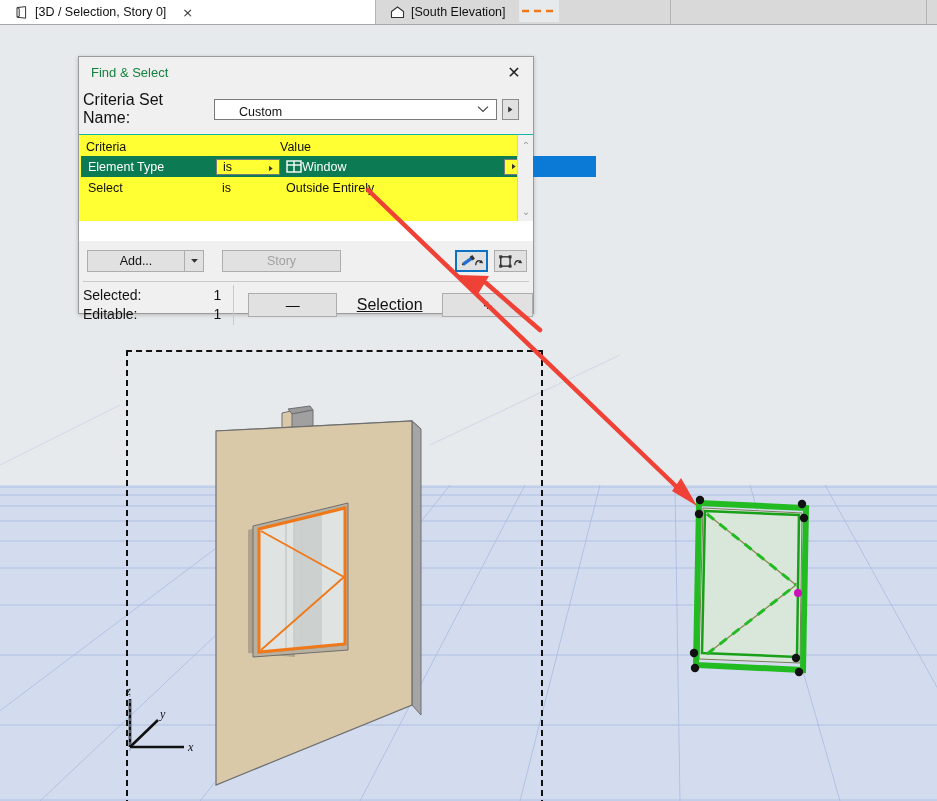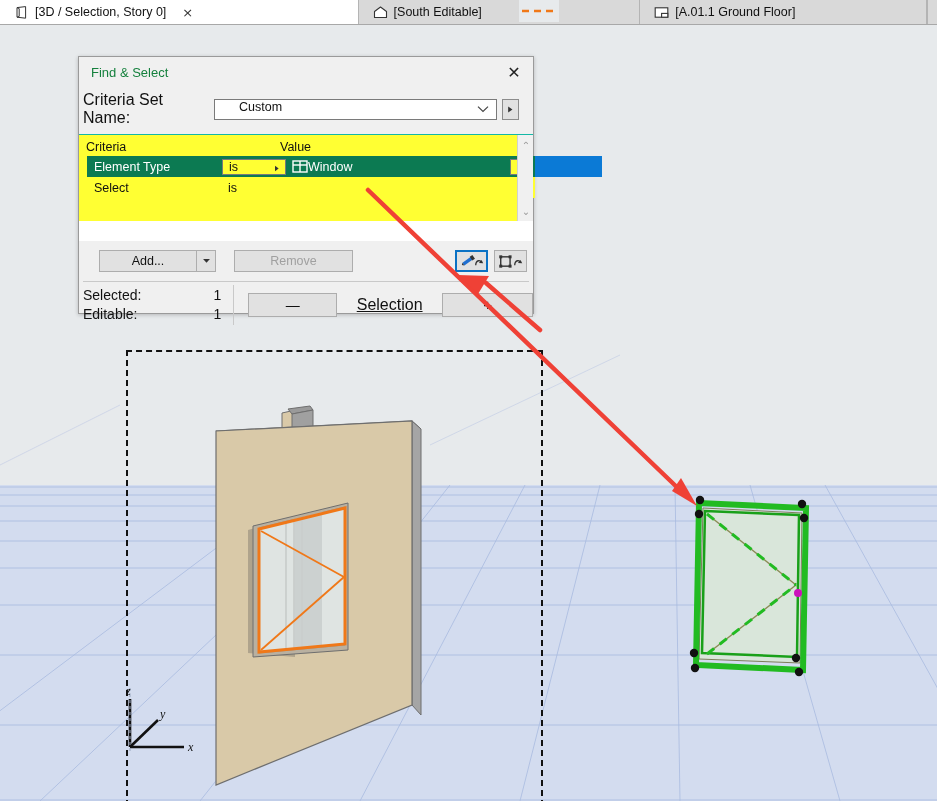--- a/index.html
+++ b/index.html
@@ -110,21 +110,21 @@
   #dlg-body { padding: 0 0 0 0; }
 
   .row-setname {
     display: flex; align-items: center;
     padding: 4px 14px 7px 4px;
   }
   .row-setname .lbl { width: 131px; padding-left: 0px; font-size: 16px; }
   .combo {
     flex: 1 1 auto; height: 21px;
     background: #ffffff; border: 1px solid #7a7a7a;
-    display: flex; align-items: flex-start; position: relative;
+    display: flex; align-items: flex-end; position: relative;
   }
   .combo .val { padding-left: 24px; font-size: 12.5px; }
   .combo .chev {
     position: absolute; right: 7px; top: 0; bottom: 0;
     display:flex; align-items:center;
   }
   .sidebtn {
     width: 17px; height: 21px; margin-left: 5px;
     background: #e1e1e1; border: 1px solid #8c8c8c;
     display: flex; align-items: center; justify-content: center;
@@ -147,21 +147,21 @@
   }
   .crit-hdr {
     position: absolute; left: 0; top: 2px; width: 448px; height: 19px;
     background: #ffff33;
     display: flex; align-items: center;
   }
   .crit-hdr .c1 { width: 199px; padding-left: 7px; font-size: 12.5px; }
   .crit-hdr .c2 { padding-left: 2px; font-size: 12.5px; }
 
   .crit-row {
-    position: absolute; left: 8px; width: 448px; height: 21px;
+    position: absolute; left: 2px; width: 448px; height: 21px;
     display: flex; align-items: center;
   }
   .crit-row.sel { background: #0c7a52; color: #ffffff; }
   .crit-row.sel .selblue {
     position: absolute; left: 448px; top: 0; width: 67px; height: 21px;
     background: #0b7ad6;
   }
   .crit-row.plain { background: #ffff33; color: #111; }
 
   .cr-name { width: 135px; padding-left: 7px; font-size: 12.5px; }
@@ -193,21 +193,21 @@
   }
   #critscroll .arw { position: absolute; left: 0; width: 16px; height: 16px;
     display: flex; align-items: center; justify-content: center; color: #9b9b9b; font-size: 10px; }
   #critscroll .up { top: 2px; }
   #critscroll .dn { bottom: 2px; }
 
   
   #addrow {
     position: relative; height: 40px;
     display: flex; align-items: center;
-    padding: 0 6px 0 20px;
+    padding: 0 6px 0 8px;
   }
   .btn {
     background: #e1e1e1; border: 1px solid #adadad;
     font-size: 12.5px; color: #111;
     display: flex; align-items: center; justify-content: center;
   }
   .btn.disabled { color: #a0a0a0; background: #e1e1e1; }
   #btn-add { width: 98px; height: 22px; }
   #btn-add-split { width: 20px; height: 22px; margin-left: -1px; }
   #btn-remove { width: 119px; height: 22px; margin-left: 18px; }
@@ -250,32 +250,23 @@
       <span class="tab-label">[3D / Selection, Story 0]</span>
       <span class="tab-close">×</span>
     </div>
 
     <div class="tab tab2">
       <span class="tab-ico">
         <svg viewBox="0 0 15 15" width="15" height="15">
           <path d="M1.5 12.5 L1.5 6.5 L7.5 2 L13.5 6.5 L13.5 12.5 Z" fill="#fff" stroke="#333" stroke-width="1.1" stroke-linejoin="round"></path>
         </svg>
       </span>
-      <span class="tab-label">[South Editable]</span>
+      <span class="tab-label">[South Elevation]</span>
     </div>
 
-    <div class="tab tab3">
-      <span class="tab-ico">
-        <svg viewBox="0 0 15 15" width="15" height="15">
-          <rect x="1.2" y="2.8" width="12.6" height="9.4" fill="#fff" stroke="#333" stroke-width="1.1"></rect>
-          <rect x="7.6" y="8.4" width="6.2" height="3.8" fill="#fff" stroke="#333" stroke-width="1.1"></rect>
-        </svg>
-      </span>
-      <span class="tab-label">[A.01.1 Ground Floor]</span>
-    </div>
 
     <div class="tab-spacer"></div>
     <div class="tab-end"></div>
   </div>
 
   <div id="canvas">
     <div id="sky"></div>
     <div id="ground"></div>
 
     <svg id="gridsvg" viewBox="0 0 937 776" preserveAspectRatio="none">
@@ -459,37 +450,40 @@
             <span class="cr-tailbtn">
               <svg viewBox="0 0 9 10" width="6" height="9">
                   <path d="M1.5 1 L7 5 L1.5 9 Z" fill="#333"></path>
                 </svg>
             </span>
           </div>
 
           <div class="crit-row plain" style="top:42px;">
             <span class="cr-name">Select</span>
             <span class="cr-op plain">is</span>
+            <span class="cr-val">
+              <span>Outside Entirely</span>
+            </span>
           </div>
         </div>
 
         <div id="critscroll">
           <span class="arw up">⌃</span>
           <span class="arw dn">⌄</span>
         </div>
       </div>
 
       <div id="addrow">
         <div class="btn" id="btn-add">Add...</div>
         <div class="btn" id="btn-add-split">
           <svg viewBox="0 0 10 7" width="9" height="6">
               <path d="M1 1.3 L5 5.4 L9 1.3 Z" fill="#333"></path>
             </svg>
         </div>
-        <div class="btn disabled" id="btn-remove">Remove</div>
+        <div class="btn disabled" id="btn-remove">Story</div>
 
         <div id="tools">
           <div class="toolbtn active">
             <svg viewBox="0 0 30 18" width="28" height="17">
               <g transform="rotate(-35 10 9)">
                 <rect x="5" y="7" width="11" height="3.6" fill="#1f6fd0"></rect>
                 <rect x="15" y="6.4" width="3.4" height="4.8" fill="#333"></rect>
                 <path d="M3 8.8 L5 7 L5 10.6 Z" fill="#333"></path>
               </g>
               <path d="M19 13 C19 7, 25 7, 25 10.5" fill="none" stroke="#333" stroke-width="1.4"></path>

